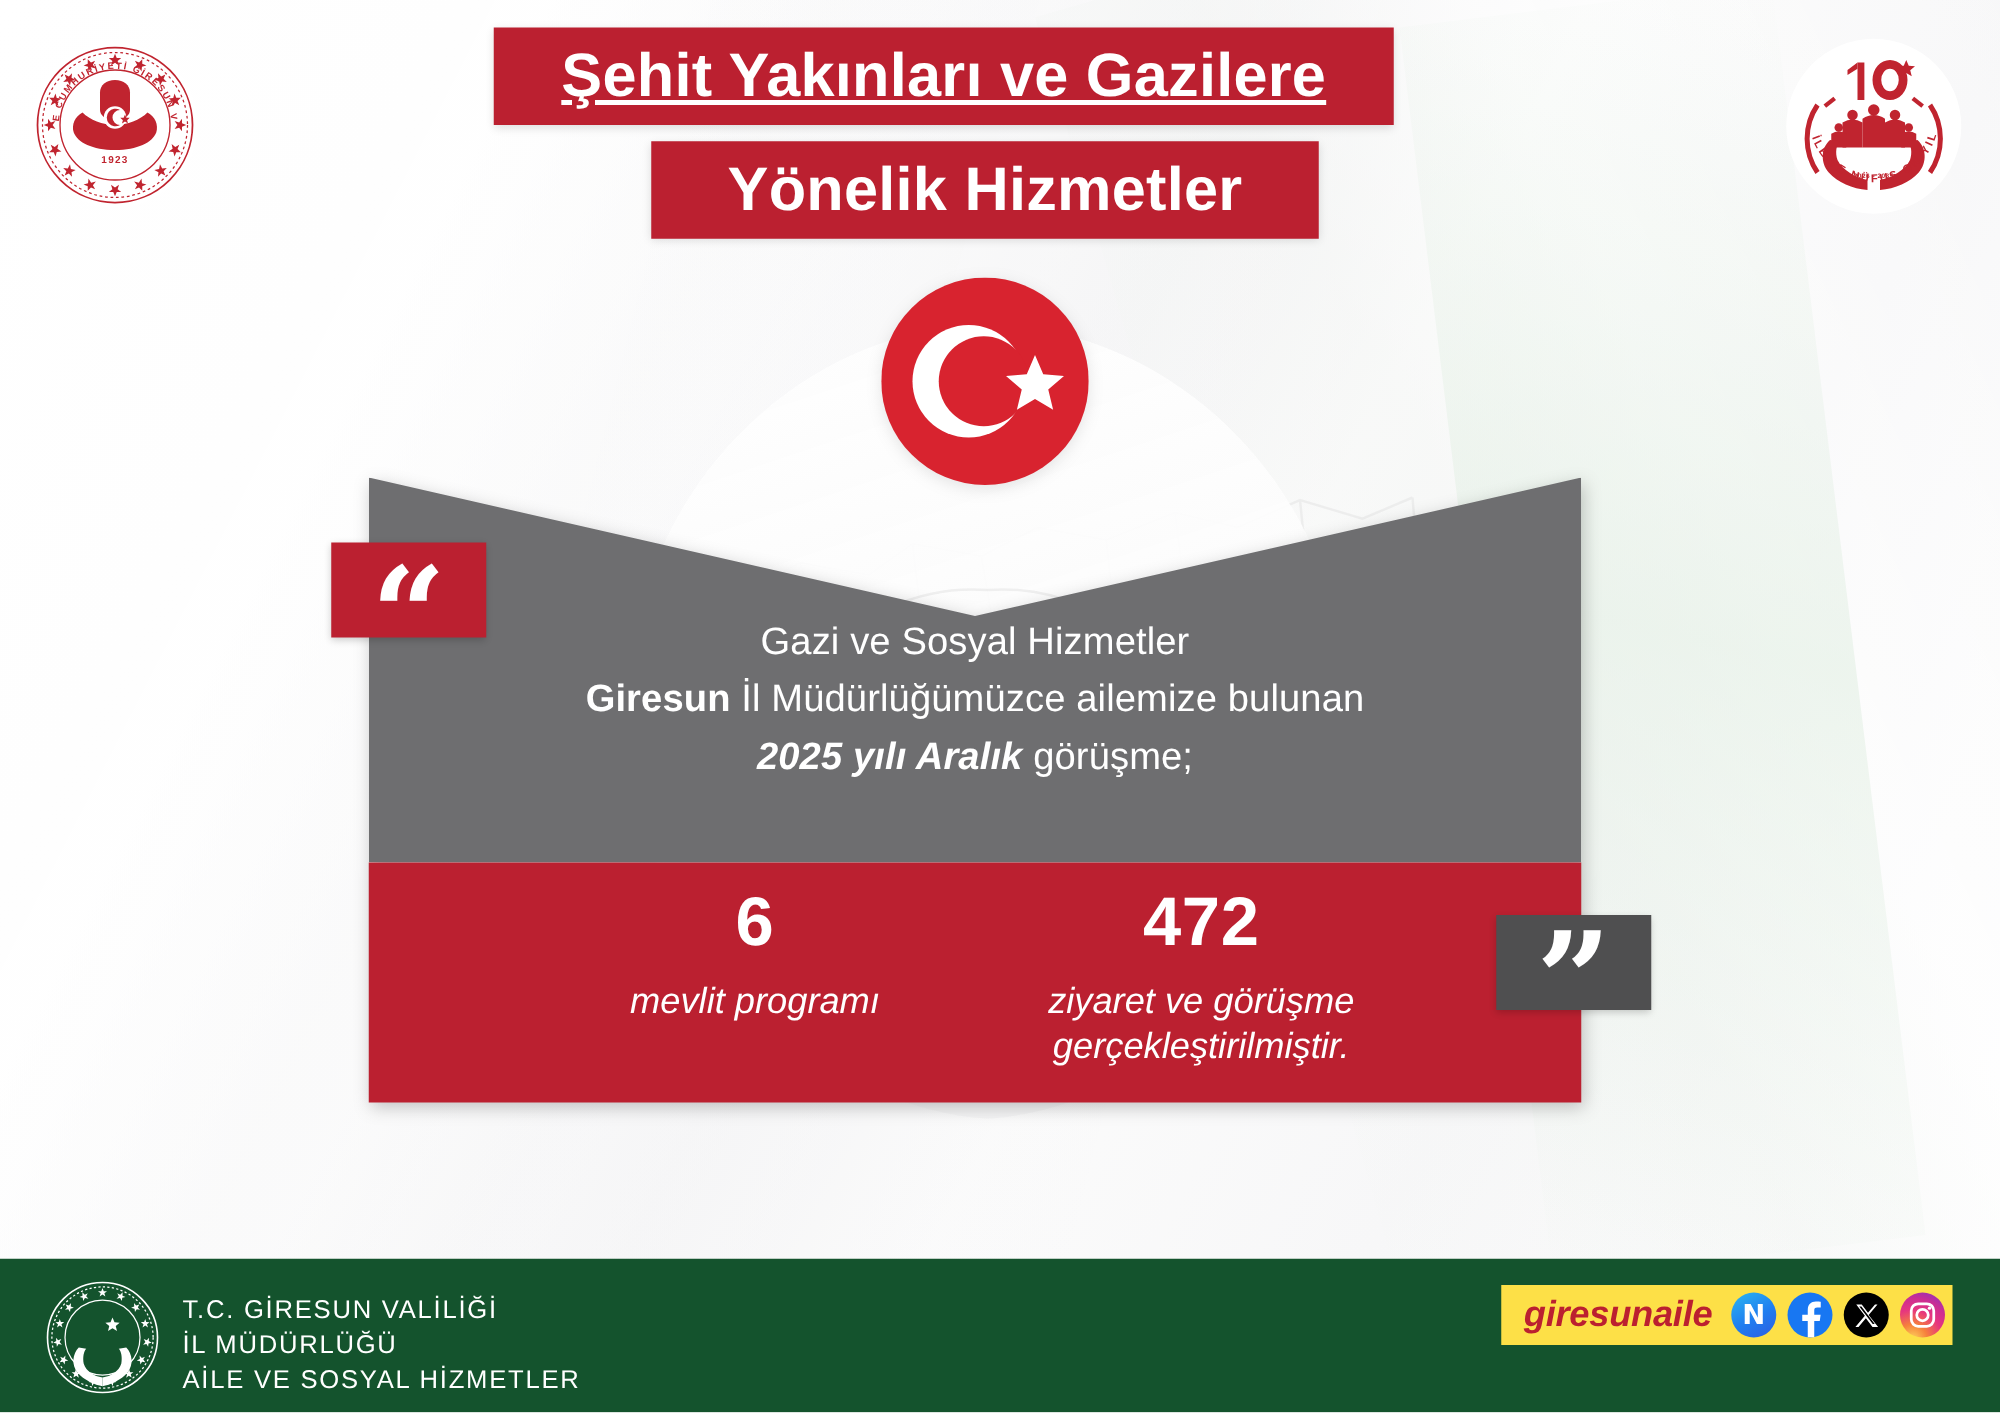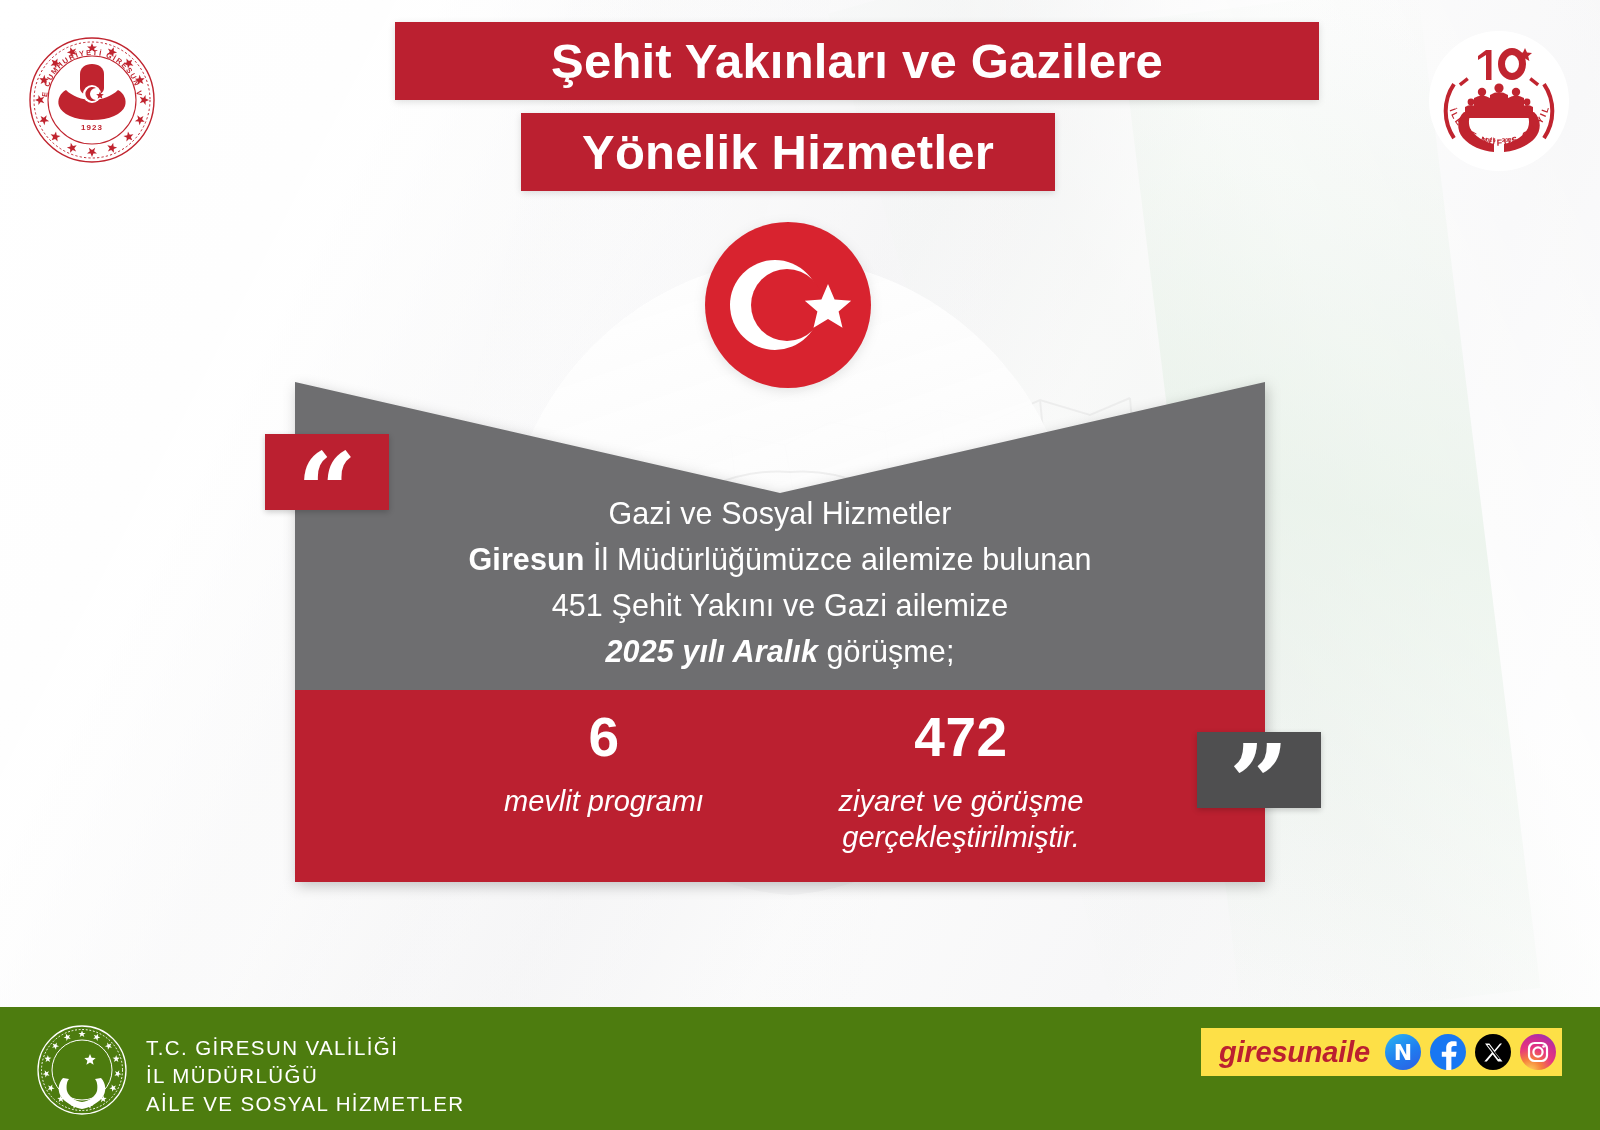--- a/index.html
+++ b/index.html
@@ -64,22 +64,22 @@
     color:#ffffff;
     font-weight:bold;
     font-size:49px;
     letter-spacing:.2px;
     line-height:1;
     text-align:center;
     box-shadow:0 2px 7px rgba(0,0,0,.13);
     white-space:nowrap;
   }
   .title-band-1{
-    position:absolute;left:395px;top:22px;width:924px;height:78px;
-    display:flex;align-items:center;justify-content:center;
+    position:absolute;left:395px;top:22px;width:720px;height:78px;
+    display:flex;align-items:center;justify-content:center;text-decoration:underline;
   }
   .title-band-2{
     position:absolute;left:521px;top:113px;width:534px;height:78px;
     display:flex;align-items:center;justify-content:center;
   }
 
   
   .flag-roundel{
     position:absolute;left:705px;top:222px;width:166px;height:166px;
     filter:drop-shadow(0 3px 6px rgba(0,0,0,.10));
@@ -142,21 +142,21 @@
     background:#4f4f50;
     box-shadow:0 2px 6px rgba(0,0,0,.20);
   }
   .qglyph{font-size:104px;line-height:0;font-family:"DejaVu Serif", serif;font-weight:bold;}
   .qbox-open .qglyph{transform:translateY(20px);}
   .qbox-close .qglyph{transform:translateY(14px);}
 
   
   .footer{
     position:absolute;left:0;top:1007px;width:1600px;height:123px;
-    background:#4d7c0f;
+    background:#14532d;
   }
   .footer-logo{position:absolute;left:36px;top:17px;width:92px;height:92px;}
   .footer-text{
     position:absolute;left:146px;top:27px;
     color:#ffffff;font-size:20.5px;line-height:28px;
     letter-spacing:1.4px;
   }
   .footer-text span{display:block;}
 
   .social{
@@ -352,21 +352,20 @@
     <path d="M123 62 l6.6 15.4 l16.6 1.3 l-12.6 10.9 l3.9 16.2 l-14.5 -8.7 l-14.5 8.7 l3.9 -16.2 l-12.6 -10.9 l16.6 -1.3 Z" fill="#ffffff"></path>
   </svg>
 
   <div class="card">
     <div class="card-gray"></div>
     <div class="card-red"></div>
 
     <div class="quote-text">
       <span class="ln">Gazi ve Sosyal Hizmetler</span>
       <span class="ln"><b>Giresun</b><span> İl Müdürlüğümüzce ailemize bulunan</span></span>
-      <span class="ln">451 Şehit Yakını ve Gazi ailemize</span>
       <span class="ln"><i>2025 yılı Aralık</i><span> görüşme;</span></span>
     </div>
 
     <div class="stats">
       <div class="stat stat-1">
         <div class="num">6</div>
         <div class="cap">mevlit programı</div>
       </div>
       <div class="stat stat-2">
         <div class="num">472</div>

